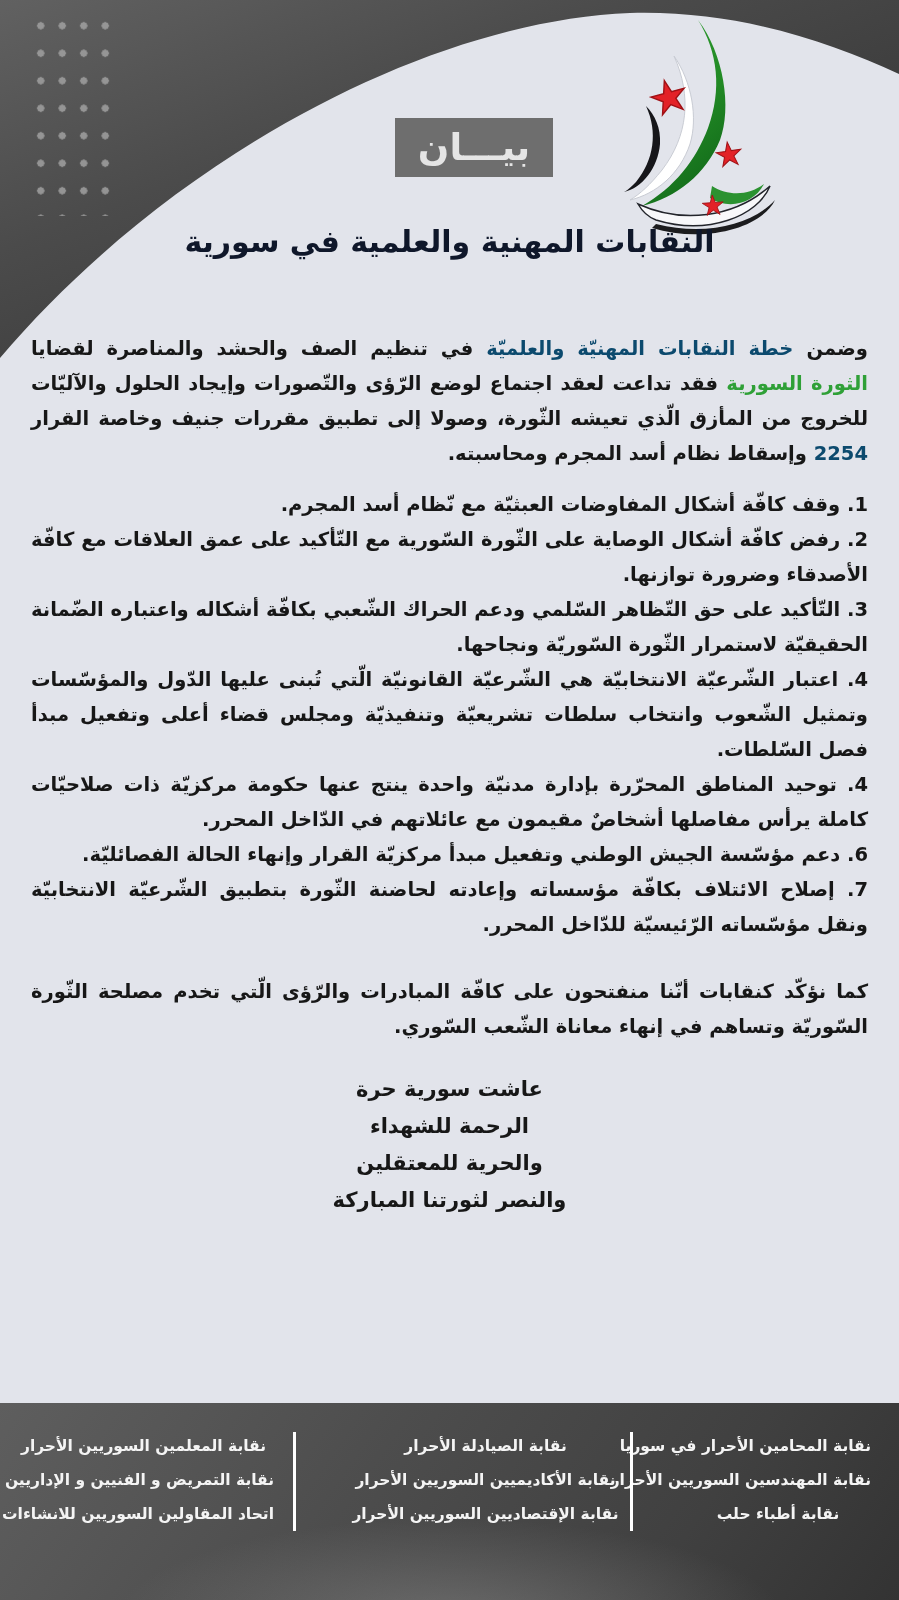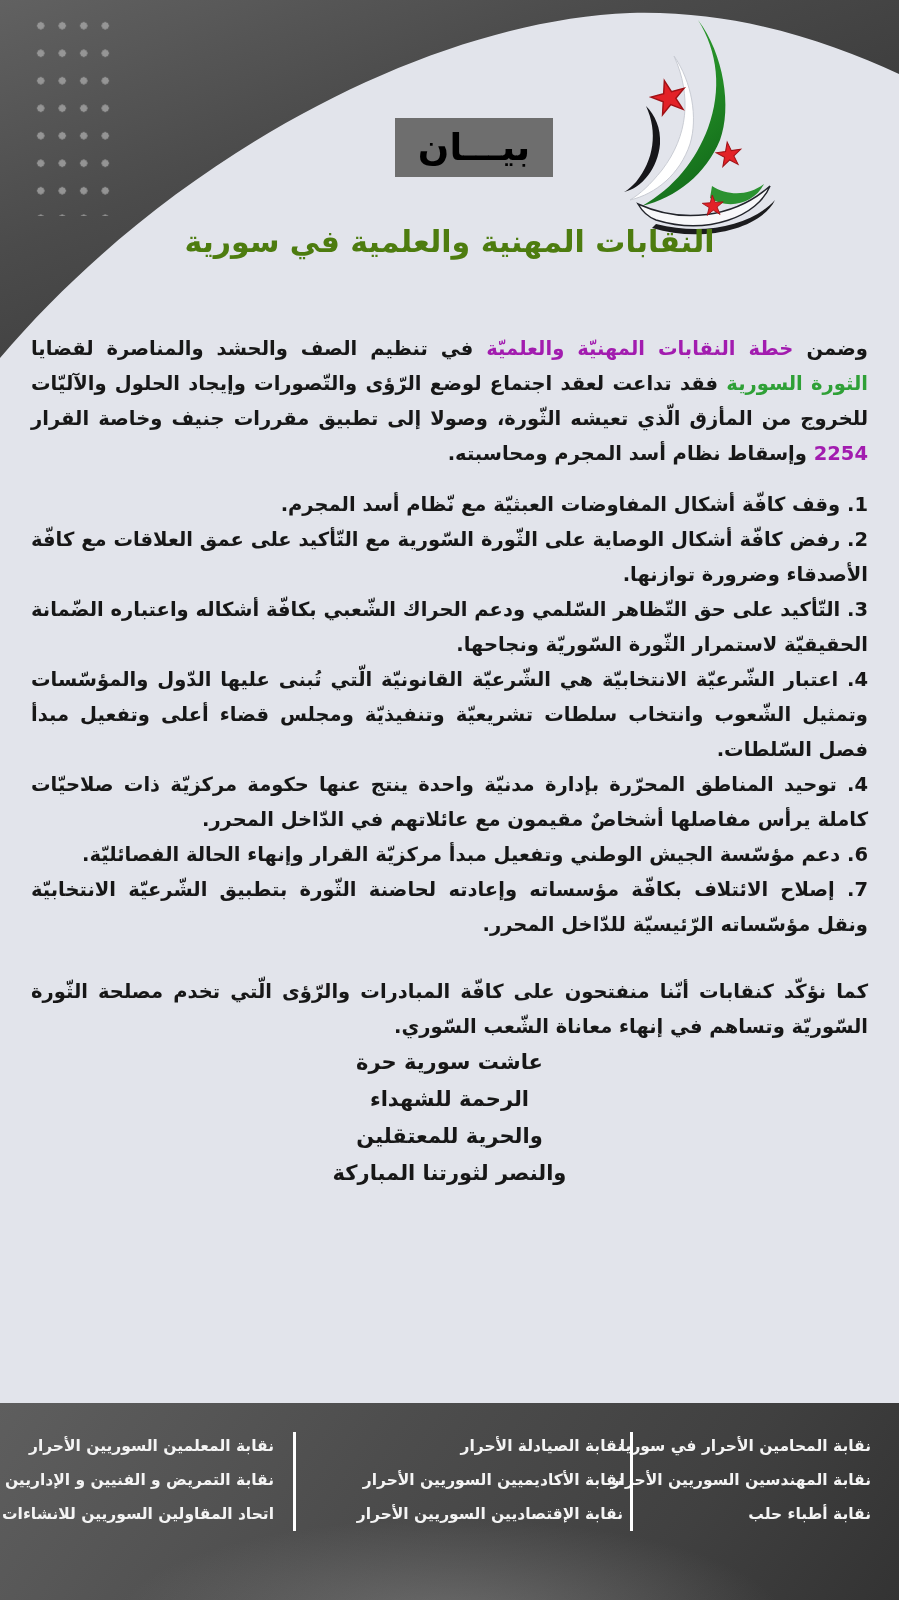--- a/index.html
+++ b/index.html
@@ -13,57 +13,57 @@
   .bg-top{position:absolute;top:0;left:0;width:899px;height:420px;display:block;}
   .dots{
     position:absolute;left:30px;top:12px;width:88px;height:204px;
     background-image:radial-gradient(circle 3.6px at center,#a0a0a0 3.4px,rgba(160,160,160,0) 3.8px);
     background-size:21.5px 27.5px;
     opacity:.85;
   }
   
   .bayan-box{
     position:absolute;left:395px;top:118px;width:158px;height:59px;
-    background:#6e6e6e;color:#000000;
+    background:#6e6e6e;color:#e5e5e5;
     display:flex;align-items:center;justify-content:center;
     font-size:37px;font-weight:700;letter-spacing:1px;
   }
   
   .logo{position:absolute;left:612px;top:18px;width:190px;height:218px;}
   
   .org-title{
     position:absolute;top:224px;left:0;width:899px;
-    text-align:center;font-size:30px;font-weight:700;color:#4d7c0f;
+    text-align:center;font-size:30px;font-weight:700;color:#0f172a;
   }
   
   .body-flow{
     position:absolute;top:331px;right:31px;left:31px;
     direction:rtl;text-align:justify;
     font-size:19.5px;line-height:35px;font-weight:700;color:#171717;
   }
   .body-flow p{margin:0;padding:0;}
   .p-assert{margin-top:31px !important;}
   .demands{margin-top:16px;}
   .demand-item{margin:0;}
   .p-closing{margin-top:32px !important;}
-  .slogans{text-align:center;line-height:37px;font-size:21px;}
-  .hl-red{color:#a21caf;}
+  .slogans{margin-top:27px;text-align:center;line-height:37px;font-size:21px;}
+  .hl-red{color:#0c4a6e;}
   .hl-green{color:#2fa037;}
   
   .footer{
     position:absolute;left:0;bottom:0;width:899px;height:197px;
     background:
       radial-gradient(ellipse 480px 150px at 50% 112%, rgba(138,138,138,.55), rgba(138,138,138,0) 70%),
       linear-gradient(125deg,#5e5e5e 0%,#4d4d4d 40%,#404040 75%,#333333 100%);
   }
   .footer-row{
     position:absolute;top:26px;left:0;width:899px;
     display:flex;direction:rtl;
   }
-  .footer-col{color:#f4f4f4;font-size:15.5px;font-weight:700;text-align:right;}
+  .footer-col{color:#f4f4f4;font-size:15.5px;font-weight:700;text-align:center;}
   .footer-col div{line-height:34px;white-space:nowrap;}
   .footer-col.col-a{width:214px;padding-right:28px;box-sizing:border-box;}
   .footer-col.col-b{width:337px;padding-right:62px;box-sizing:border-box;margin-left:38px;}
   .footer-col.col-c{width:297px;padding-right:36px;box-sizing:border-box;}
   .footer-divider{position:absolute;top:1432px;width:3px;height:99px;background:#ffffff;}
   .divider-1{left:630px;}
   .divider-2{left:293px;}
 </style>
 </head>
 <body>

